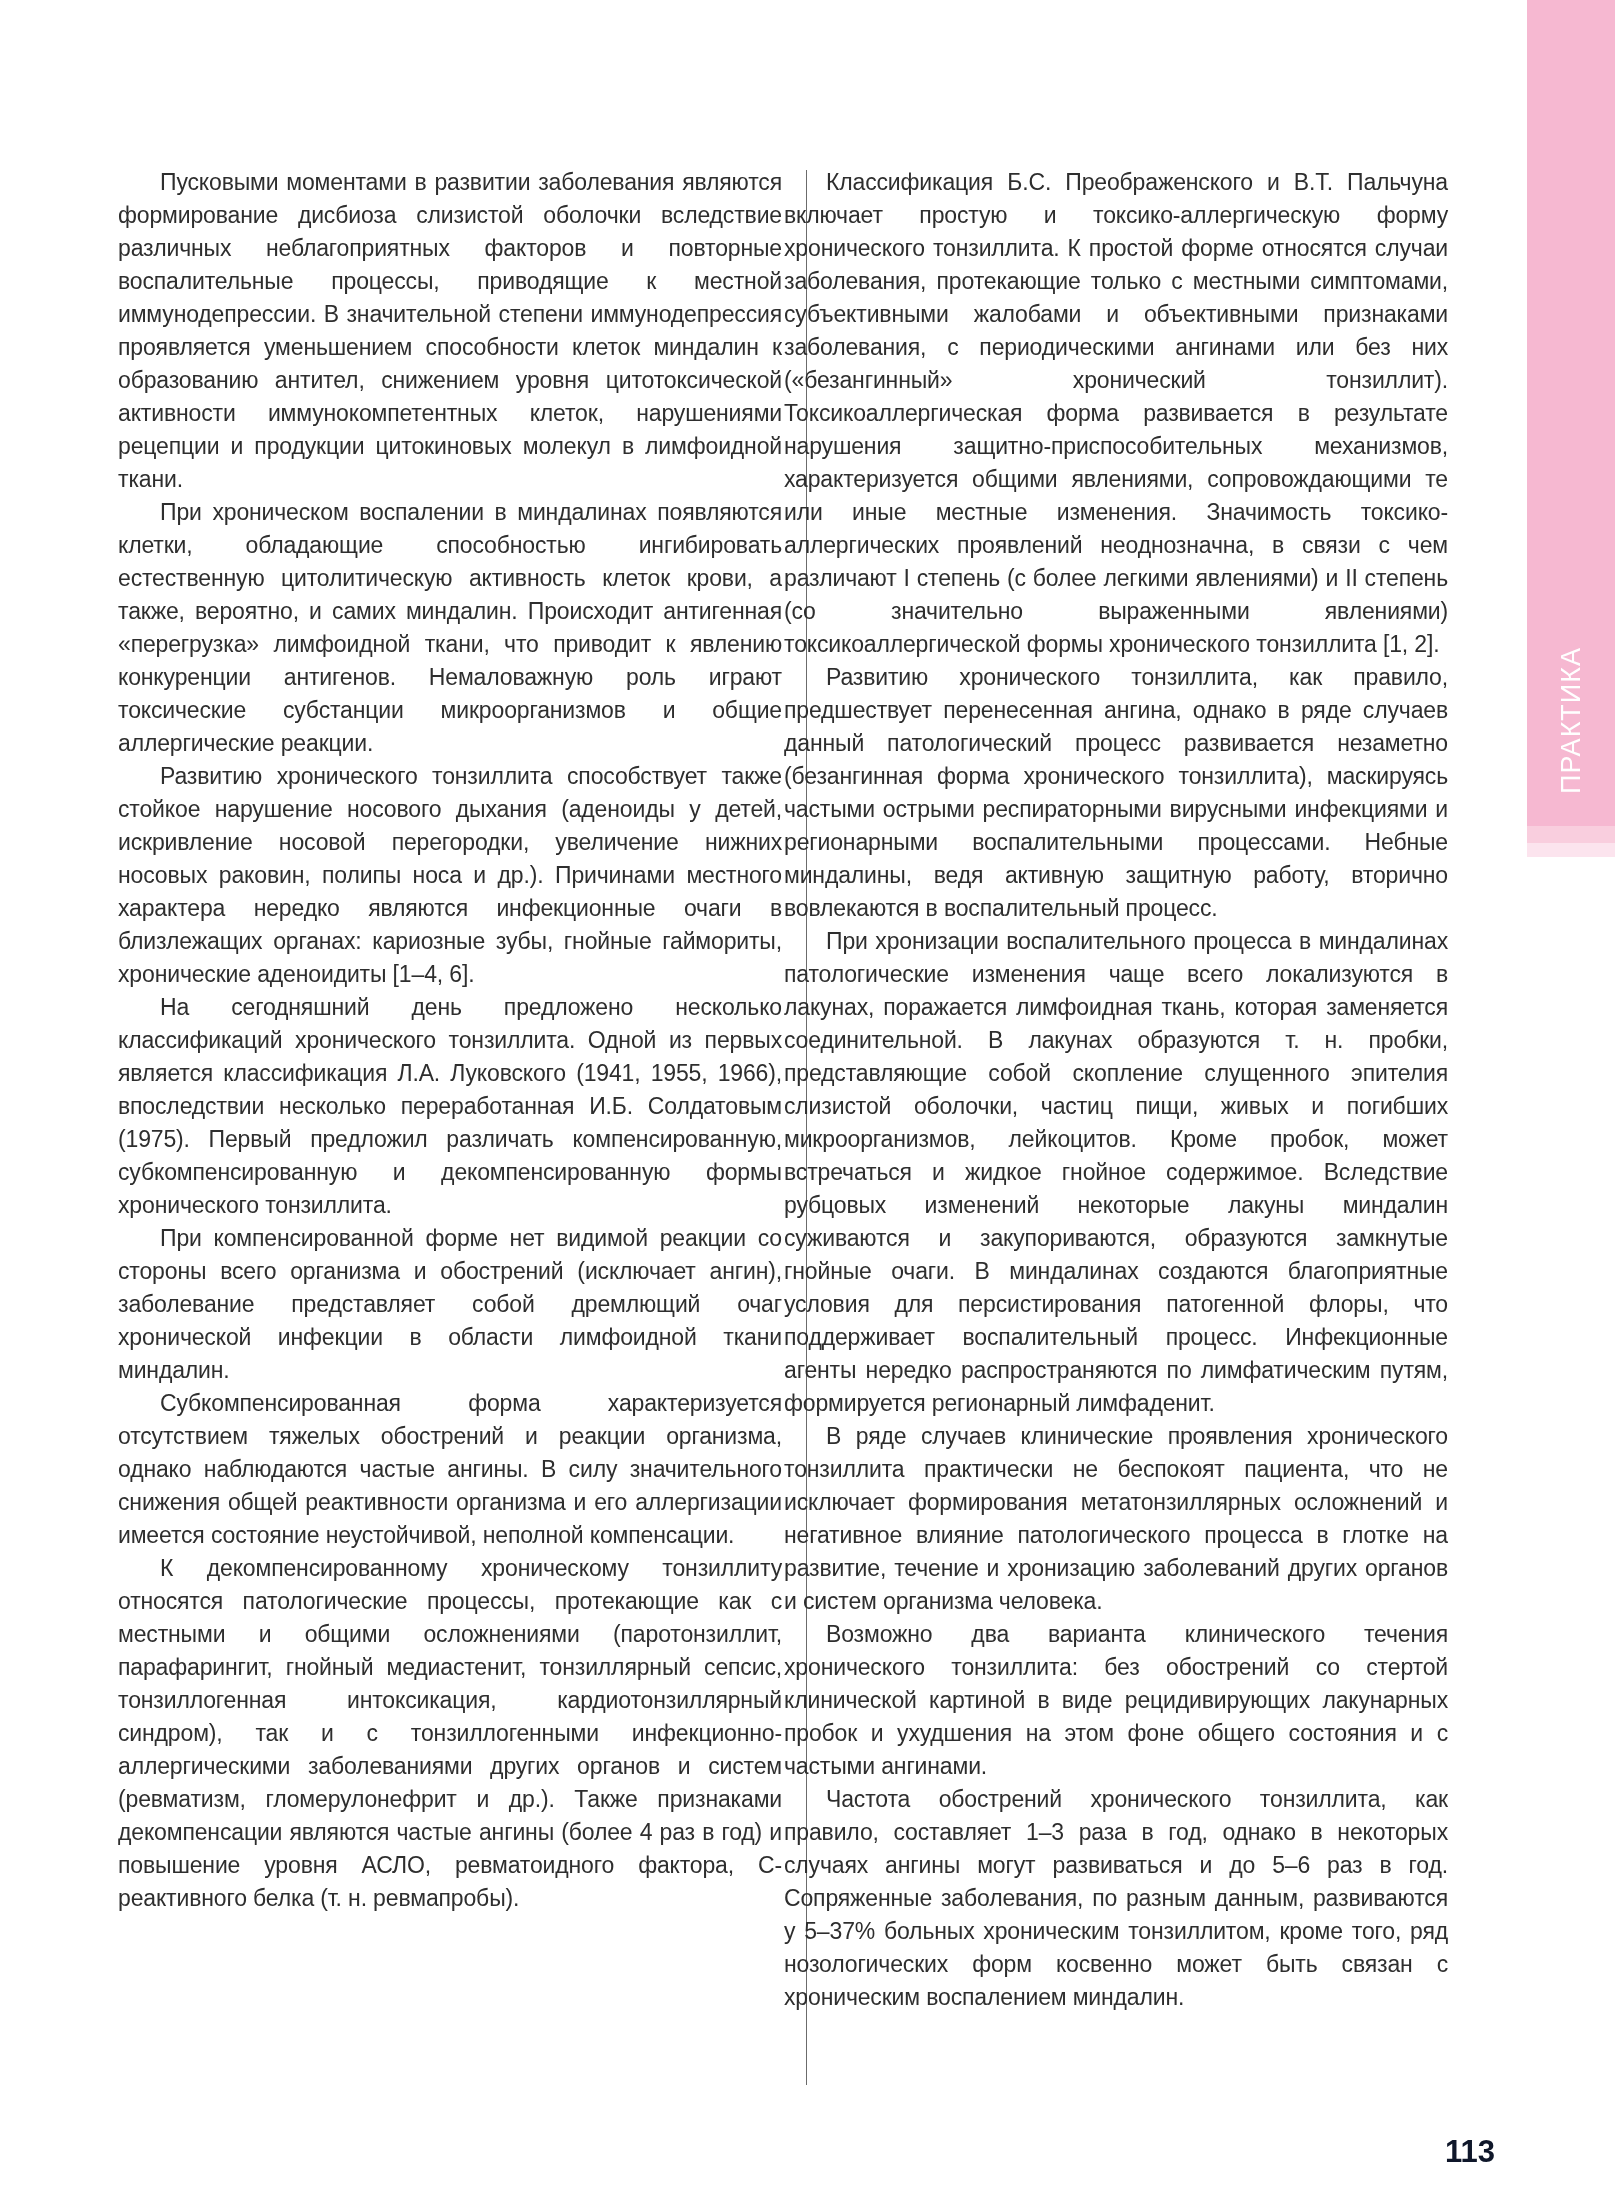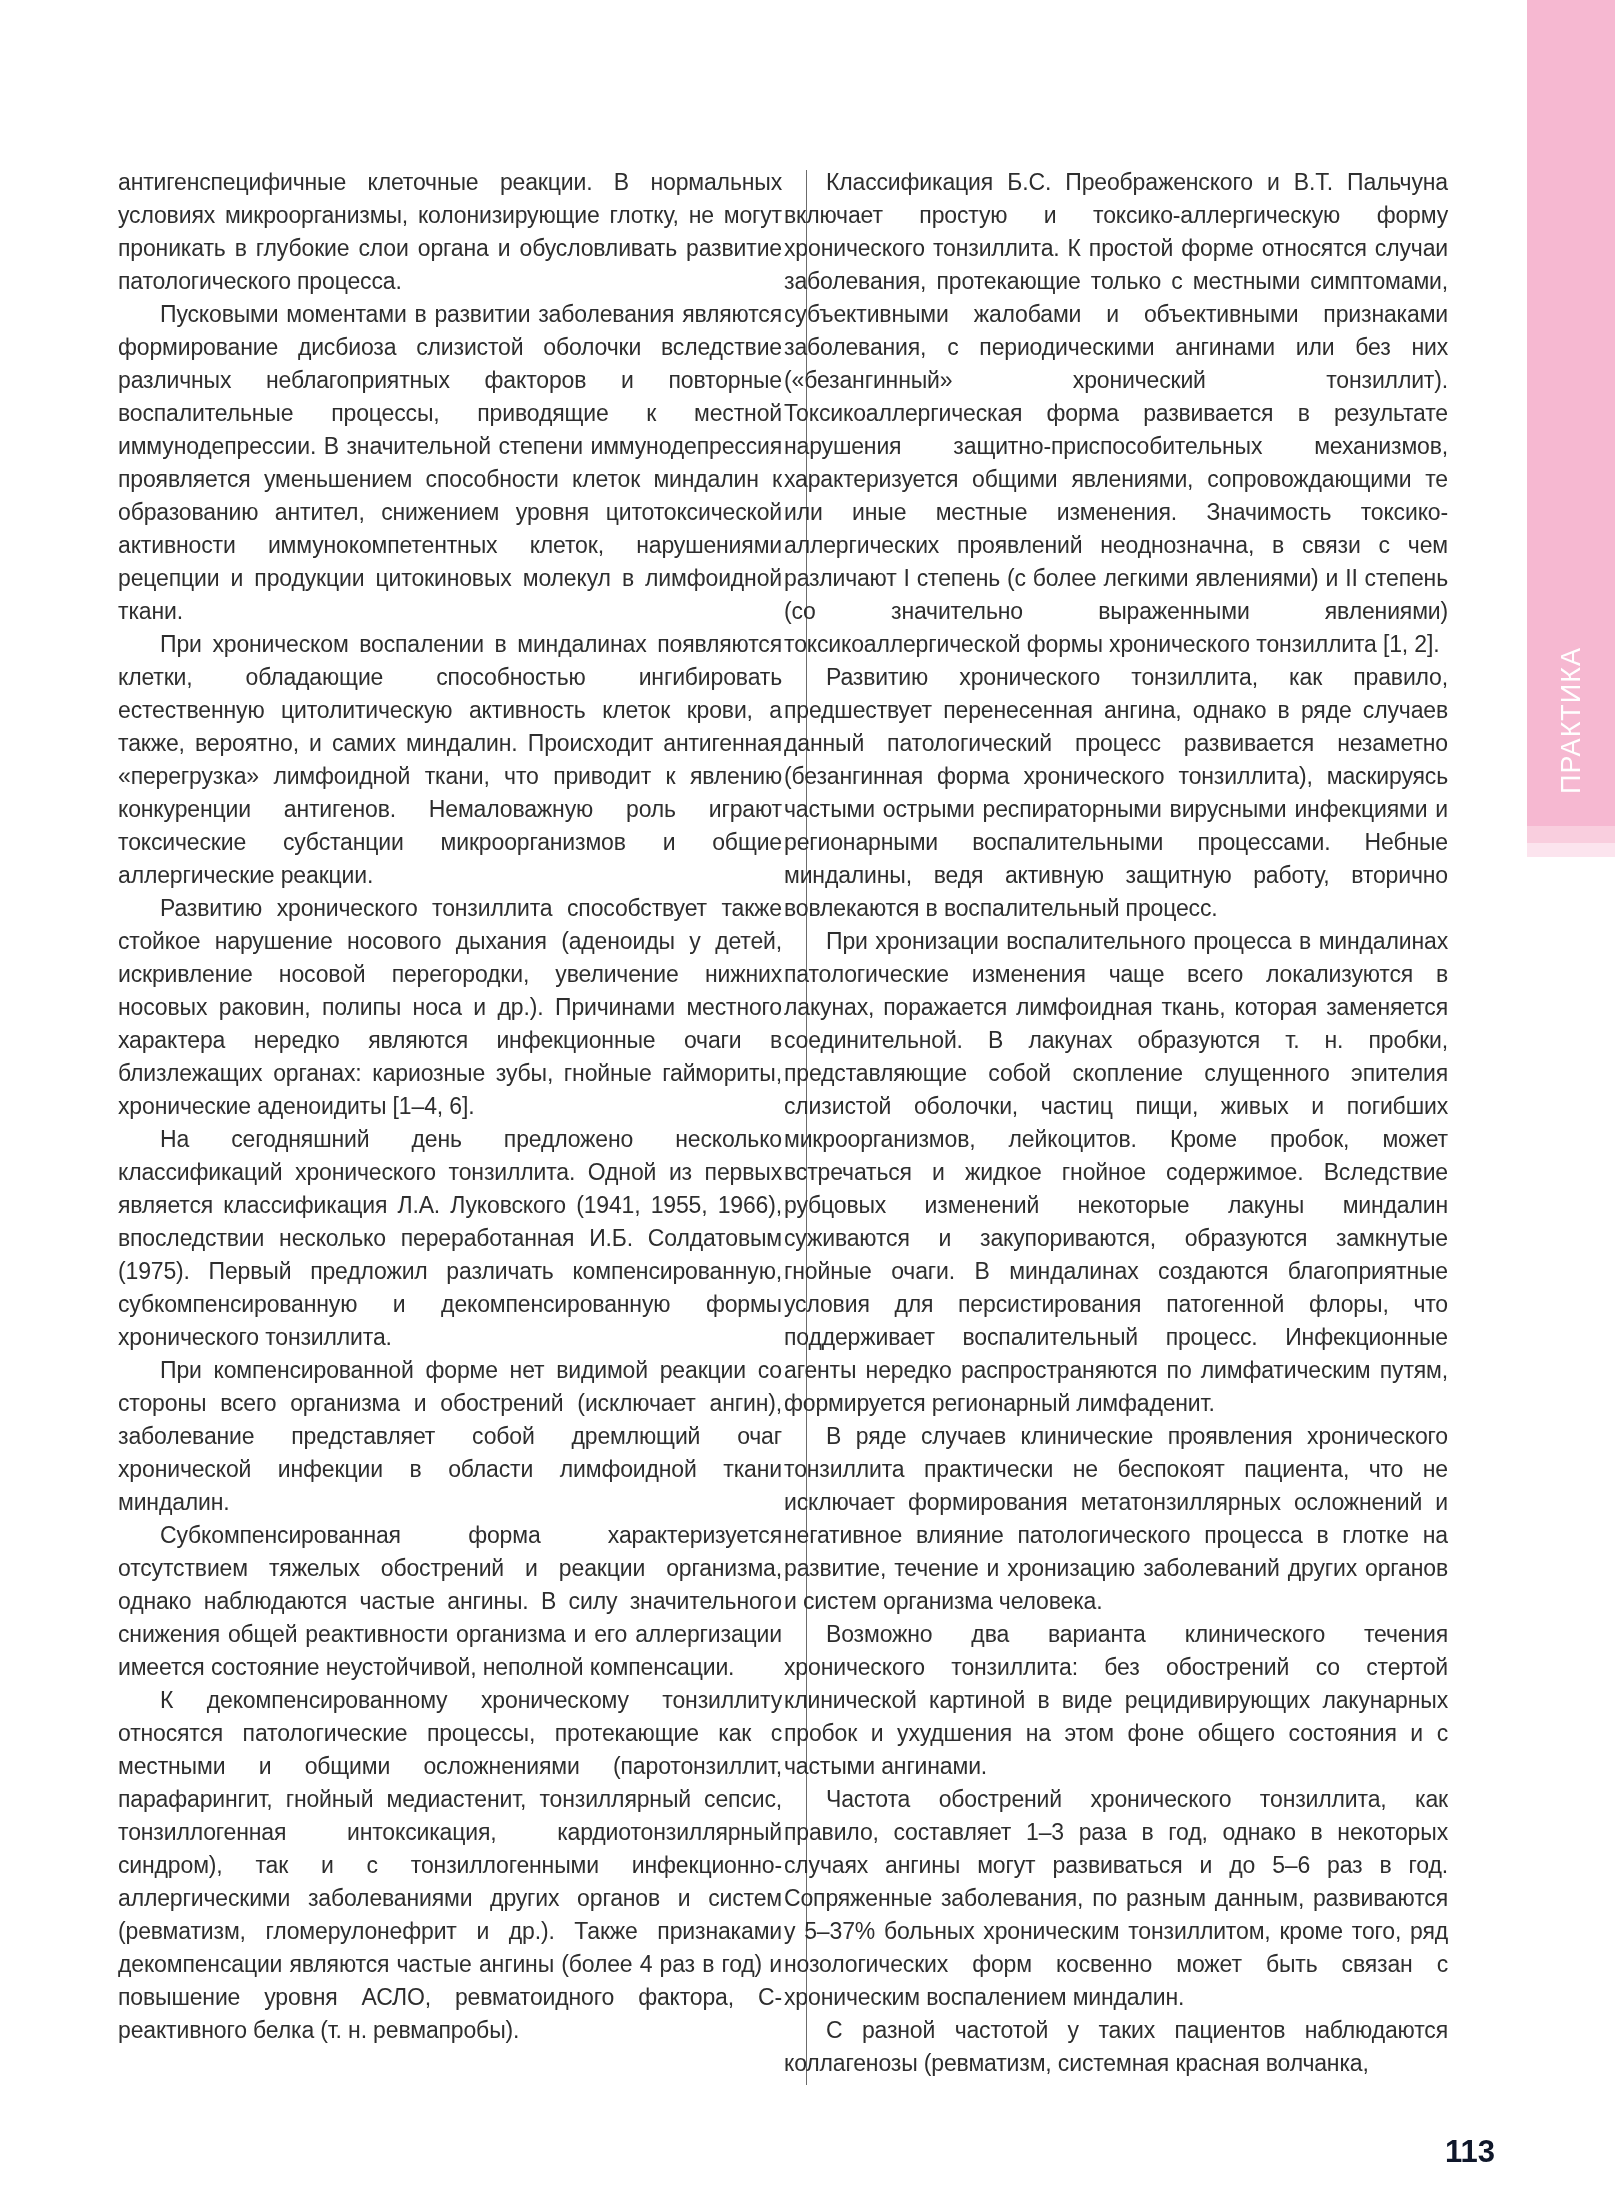--- a/index.html
+++ b/index.html
@@ -74,40 +74,38 @@
     text-align: center;
     font-size: 31px;
     font-weight: bold;
     color: #0f172a;
   }
 </style>
 </head>
 <body style="--band-pink: #f6b8d1; --band-fade-mid: #f9cede; --band-fade-light: #fce4ee; --text: #2e2e2e; --divider: #6b6b6b;">
 
 <div class="text-col col-left">
-  <p class="no-indent">антигенспецифичные клеточные реакции. В нормальных условиях микроорганизмы, колонизирующие глотку, не могут проникать в глубокие слои органа и обусловливать развитие патологического процесса.</p>
   <p>Пусковыми моментами в развитии заболевания являются формирование дисбиоза слизистой оболочки вследствие различных неблагоприятных факторов и повторные воспалительные процессы, приводящие к местной иммунодепрессии. В значительной степени иммунодепрессия проявляется уменьшением способности клеток миндалин к образованию антител, снижением уровня цитотоксической активности иммунокомпетентных клеток, нарушениями рецепции и продукции цитокиновых молекул в лимфоидной ткани.</p>
   <p>При хроническом воспалении в миндалинах появляются клетки, обладающие способностью ингибировать естественную цитолитическую активность клеток крови, а также, вероятно, и самих миндалин. Происходит антигенная «перегрузка» лимфоидной ткани, что приводит к явлению конкуренции антигенов. Немаловажную роль играют токсические субстанции микроорганизмов и общие аллергические реакции.</p>
   <p>Развитию хронического тонзиллита способствует также стойкое нарушение носового дыхания (аденоиды у детей, искривление носовой перегородки, увеличение нижних носовых раковин, полипы носа и др.). Причинами местного характера нередко являются инфекционные очаги в близлежащих органах: кариозные зубы, гнойные гаймориты, хронические аденоидиты [1–4, 6].</p>
   <p>На сегодняшний день предложено несколько классификаций хронического тонзиллита. Одной из первых является классификация Л.А. Луковского (1941, 1955, 1966), впоследствии несколько переработанная И.Б. Солдатовым (1975). Первый предложил различать компенсированную, субкомпенсированную и декомпенсированную формы хронического тонзиллита.</p>
   <p>При компенсированной форме нет видимой реакции со стороны всего организма и обострений (исключает ангин), заболевание представляет собой дремлющий очаг хронической инфекции в области лимфоидной ткани миндалин.</p>
   <p>Субкомпенсированная форма характеризуется отсутствием тяжелых обострений и реакции организма, однако наблюдаются частые ангины. В силу значительного снижения общей реактивности организма и его аллергизации имеется состояние неустойчивой, неполной компенсации.</p>
   <p>К декомпенсированному хроническому тонзиллиту относятся патологические процессы, протекающие как с местными и общими осложнениями (паротонзиллит, парафарингит, гнойный медиастенит, тонзиллярный сепсис, тонзиллогенная интоксикация, кардиотонзиллярный синдром), так и с тонзиллогенными инфекционно-аллергическими заболеваниями других органов и систем (ревматизм, гломерулонефрит и др.). Также признаками декомпенсации являются частые ангины (более 4 раз в год) и повышение уровня АСЛО, ревматоидного фактора, С-реактивного белка (т. н. ревмапробы).</p>
 </div>
 
 <div class="divider"></div>
 
 <div class="text-col col-right">
   <p>Классификация Б.С. Преображенского и В.Т. Пальчуна включает простую и токсико-аллергическую форму хронического тонзиллита. К простой форме относятся случаи заболевания, протекающие только с местными симптомами, субъективными жалобами и объективными признаками заболевания, с периодическими ангинами или без них («безангинный» хронический тонзиллит). Токсикоаллергическая форма развивается в результате нарушения защитно-приспособительных механизмов, характеризуется общими явлениями, сопровождающими те или иные местные изменения. Значимость токсико-аллергических проявлений неоднозначна, в связи с чем различают I степень (с более легкими явлениями) и II степень (со значительно выраженными явлениями) токсикоаллергической формы хронического тонзиллита [1, 2].</p>
   <p>Развитию хронического тонзиллита, как правило, предшествует перенесенная ангина, однако в ряде случаев данный патологический процесс развивается незаметно (безангинная форма хронического тонзиллита), маскируясь частыми острыми респираторными вирусными инфекциями и регионарными воспалительными процессами. Небные миндалины, ведя активную защитную работу, вторично вовлекаются в воспалительный процесс.</p>
   <p>При хронизации воспалительного процесса в миндалинах патологические изменения чаще всего локализуются в лакунах, поражается лимфоидная ткань, которая заменяется соединительной. В лакунах образуются т. н. пробки, представляющие собой скопление слущенного эпителия слизистой оболочки, частиц пищи, живых и погибших микроорганизмов, лейкоцитов. Кроме пробок, может встречаться и жидкое гнойное содержимое. Вследствие рубцовых изменений некоторые лакуны миндалин суживаются и закупориваются, образуются замкнутые гнойные очаги. В миндалинах создаются благоприятные условия для персистирования патогенной флоры, что поддерживает воспалительный процесс. Инфекционные агенты нередко распространяются по лимфатическим путям, формируется регионарный лимфаденит.</p>
   <p>В ряде случаев клинические проявления хронического тонзиллита практически не беспокоят пациента, что не исключает формирования метатонзиллярных осложнений и негативное влияние патологического процесса в глотке на развитие, течение и хронизацию заболеваний других органов и систем организма человека.</p>
   <p>Возможно два варианта клинического течения хронического тонзиллита: без обострений со стертой клинической картиной в виде рецидивирующих лакунарных пробок и ухудшения на этом фоне общего состояния и с частыми ангинами.</p>
   <p>Частота обострений хронического тонзиллита, как правило, составляет 1–3 раза в год, однако в некоторых случаях ангины могут развиваться и до 5–6 раз в год. Сопряженные заболевания, по разным данным, развиваются у 5–37% больных хроническим тонзиллитом, кроме того, ряд нозологических форм косвенно может быть связан с хроническим воспалением миндалин.</p>
-  <p>С разной частотой у таких пациентов наблюдаются коллагенозы (ревматизм, системная красная волчанка,</p>
 </div>
 
 <div class="band">
   <div class="band-main"></div>
   <div class="band-fade1"></div>
   <div class="band-fade2"></div>
 </div>
 <div class="band-label-box">
   <span>ПРАКТИКА</span>
 </div>

